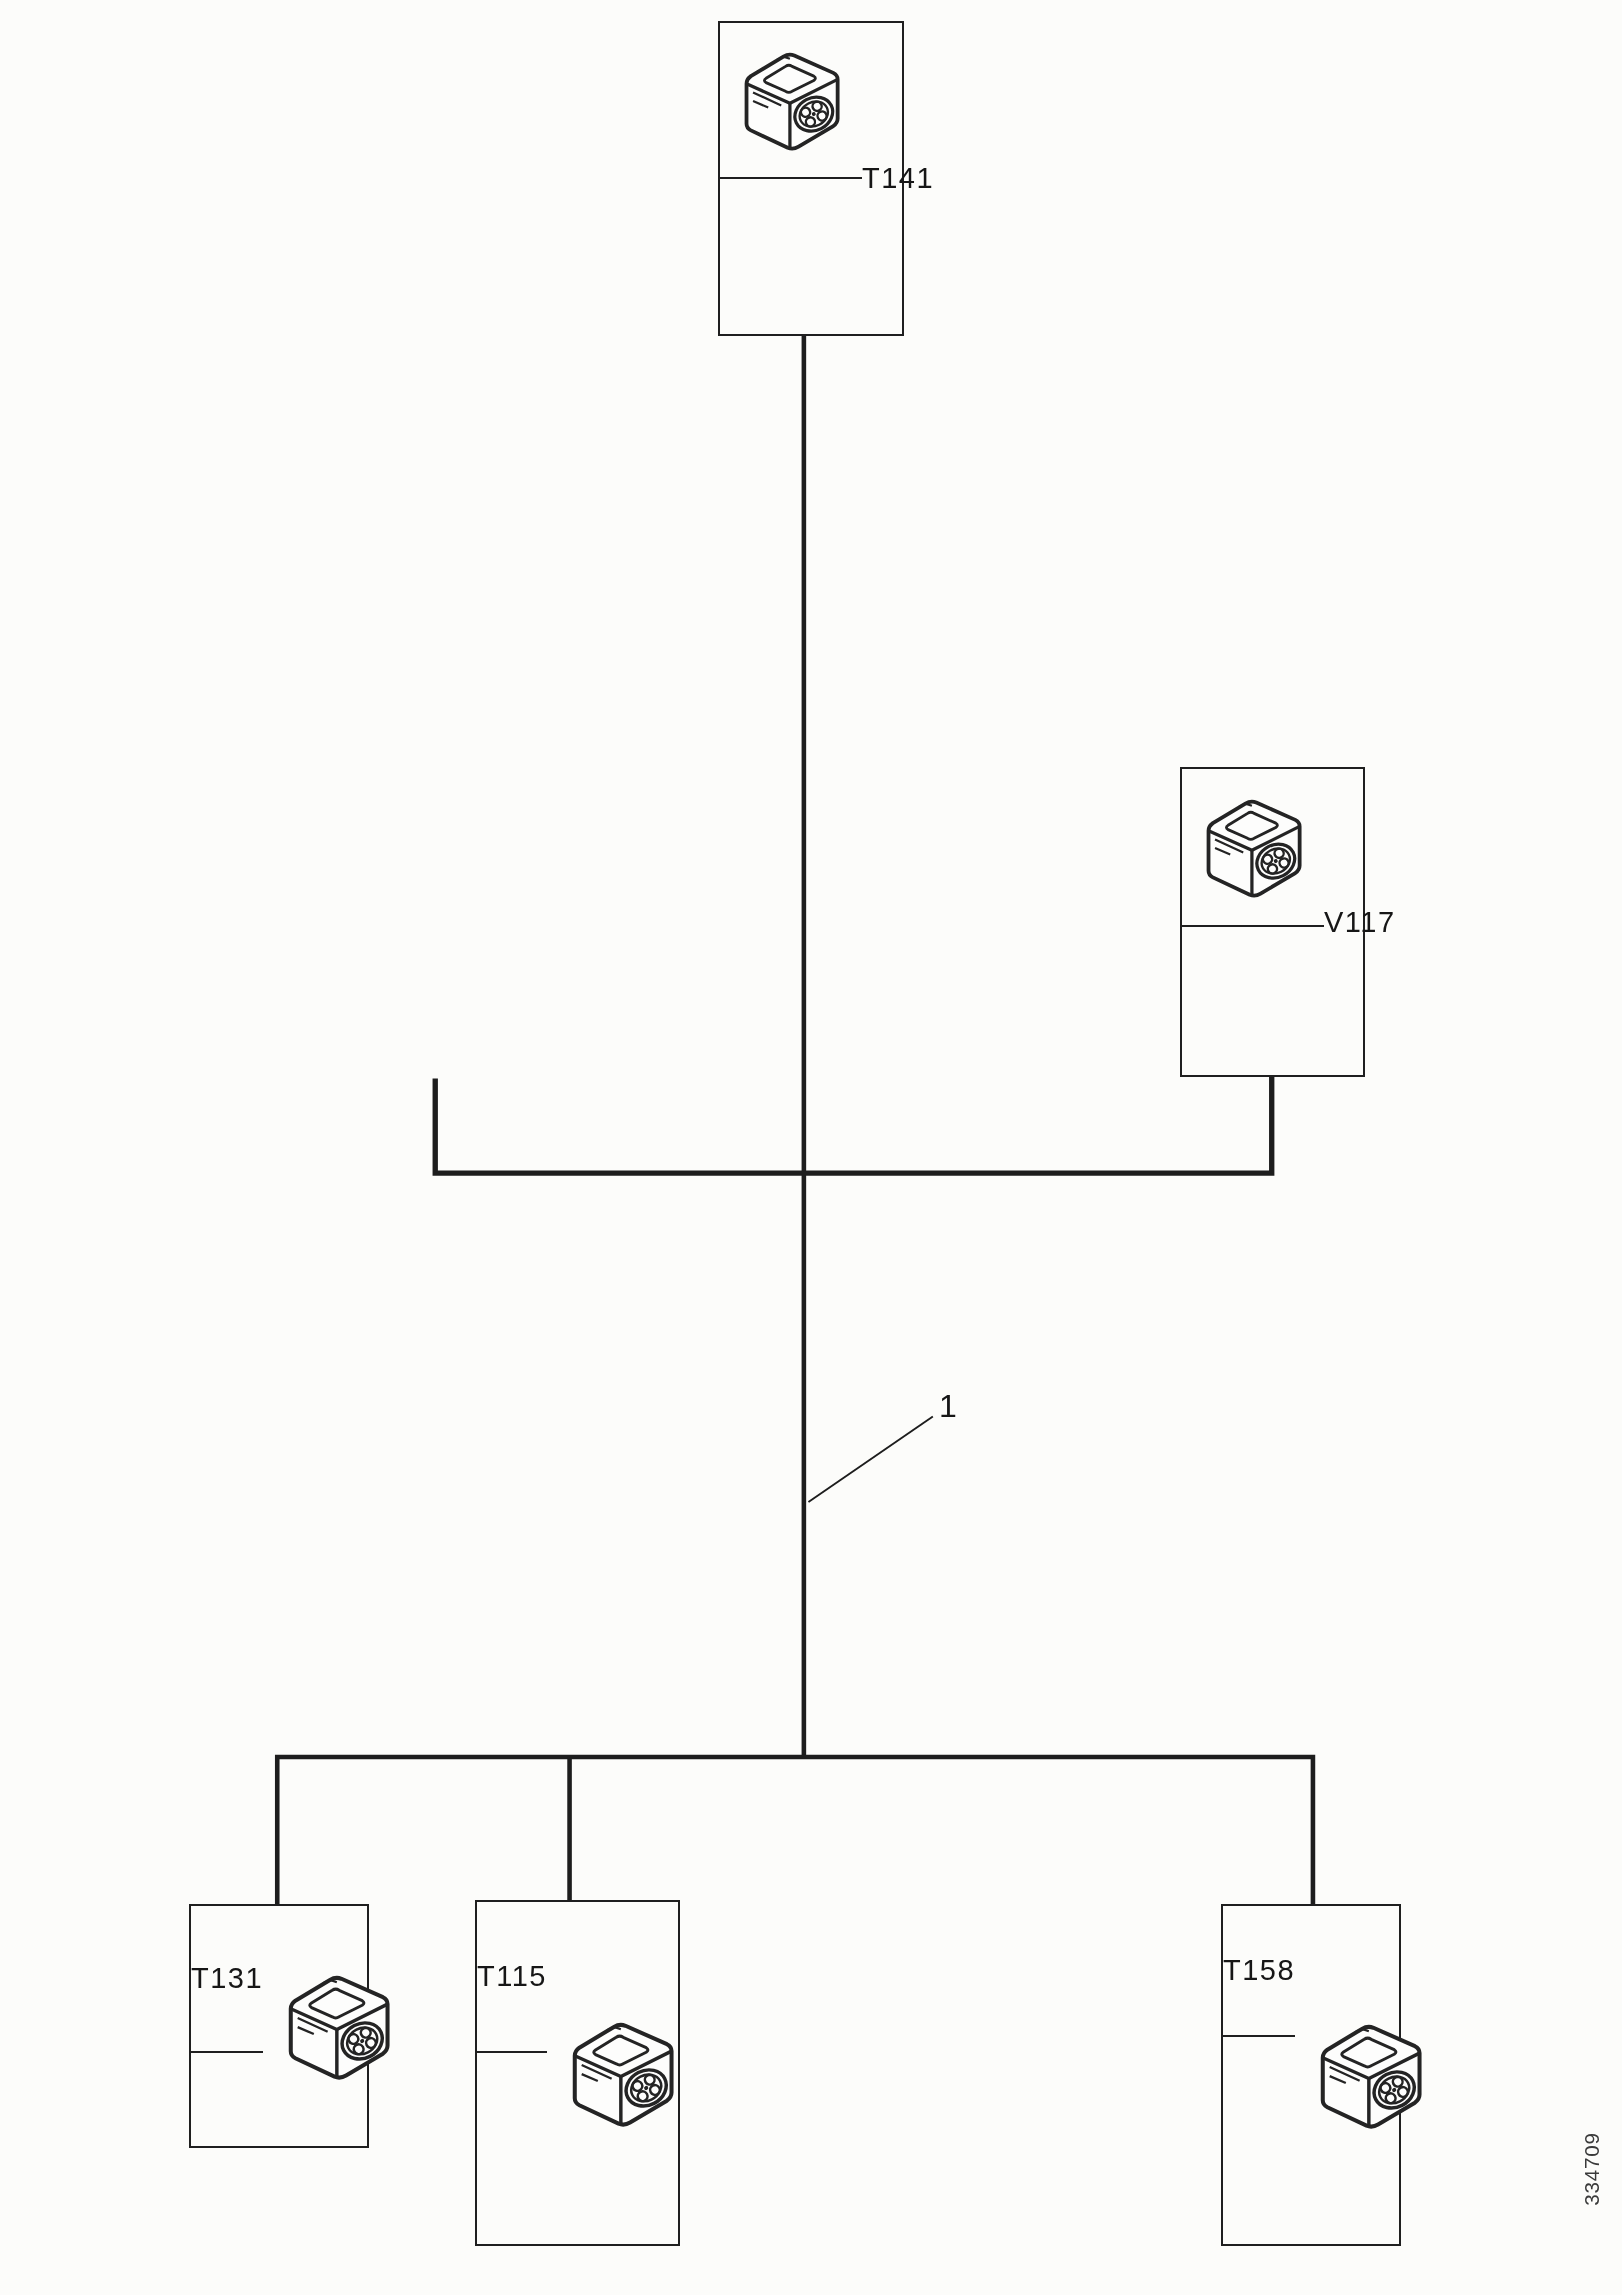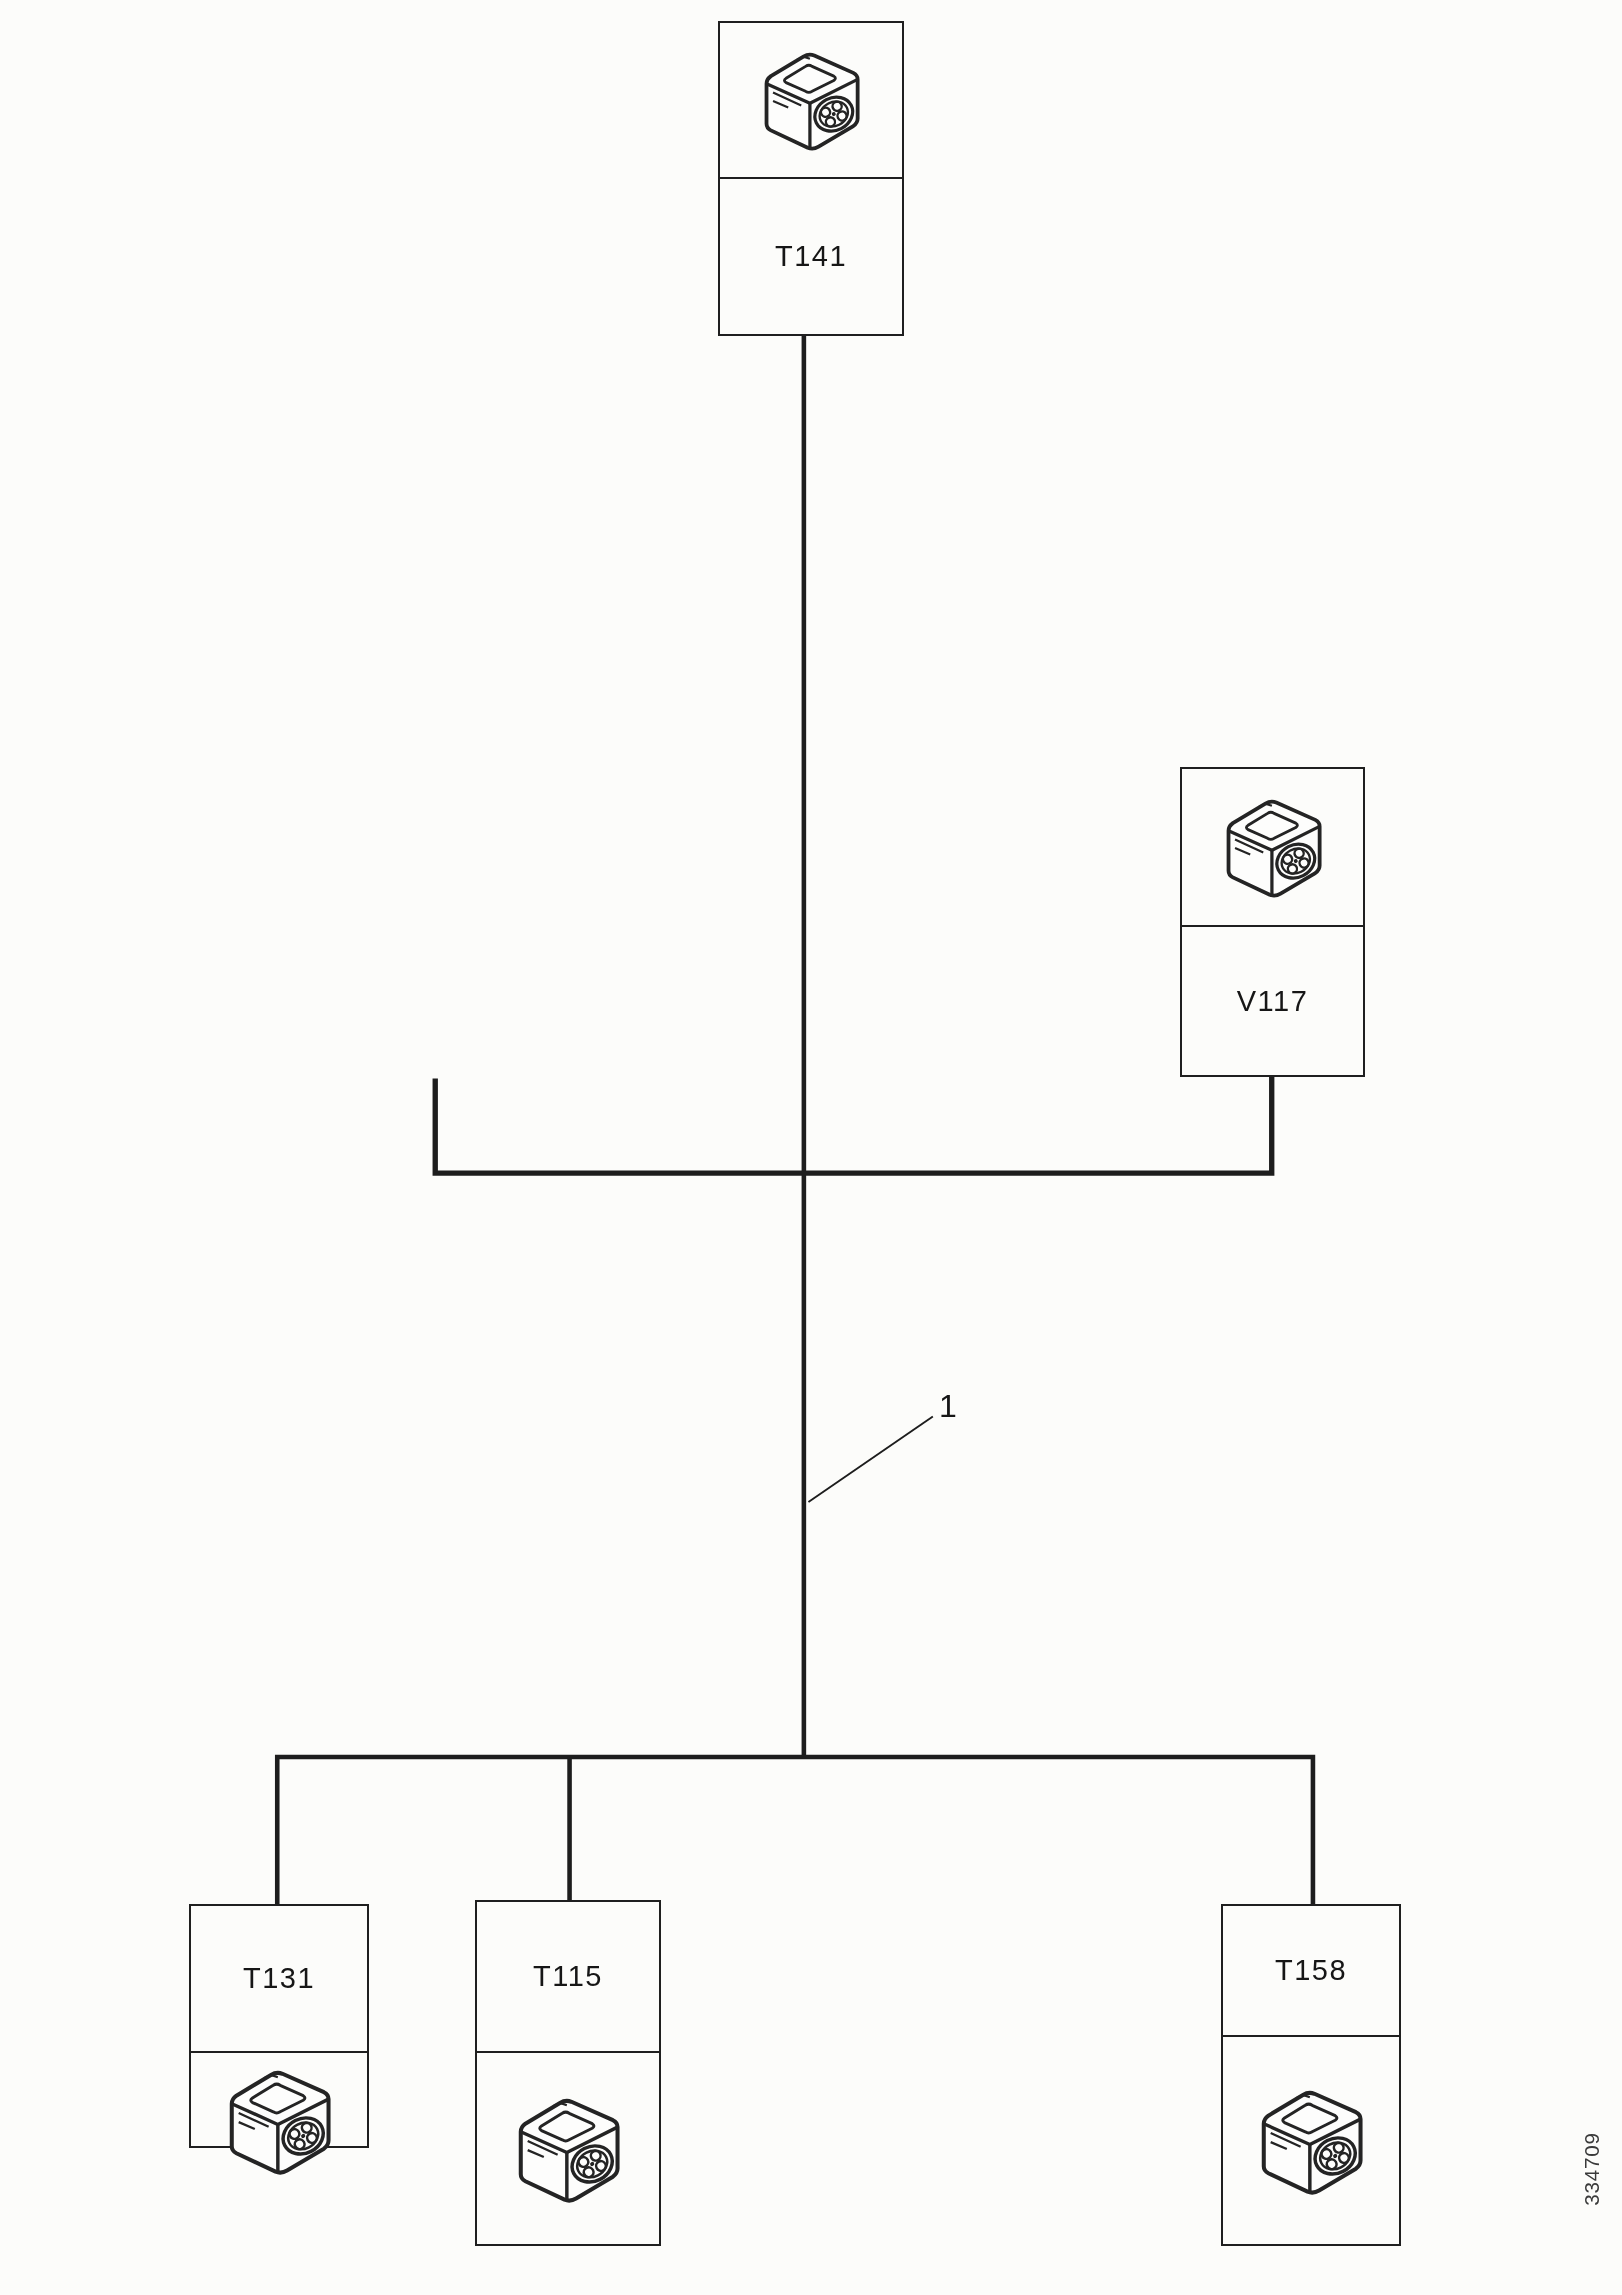--- a/index.html
+++ b/index.html
@@ -8,21 +8,21 @@
     position:relative;
     width:1623px; height:2295px;
     background:#fcfcfa;
     font-family:"Liberation Sans", sans-serif;
     overflow:hidden;
   }
   .wires { position:absolute; left:0; top:0; width:1623px; height:2295px; }
   .node {
     position:absolute;
     border:2.3px solid #1f1f1f;
-    display:flex; flex-direction:column;
+    display:flex; flex-direction:row;
     background:transparent;
   }
   .section {
     display:flex; align-items:center; justify-content:center;
     flex:none;
   }
   .section.grow { flex:1 1 auto; }
   .divided { border-bottom:2.3px solid #1f1f1f; }
   .node-label {
     font-size:29px;
@@ -117,21 +117,21 @@
     <div class="section divided" style="height:147px;">
       <span class="node-label">T131</span>
     </div>
     <div class="section grow">
       <svg class="connector" viewBox="0 0 196 178" width="150" height="136">
           <use href="#connector-symbol"></use>
         </svg>
     </div>
   </div>
 
-  <div class="node" style="left:475px; top:1900px; width:186px; height:346px;">
+  <div class="node" style="left:475px; top:1900px; width:205px; height:346px;">
     <div class="section divided" style="height:151px;">
       <span class="node-label">T115</span>
     </div>
     <div class="section grow">
       <svg class="connector" viewBox="0 0 196 178" width="150" height="136">
           <use href="#connector-symbol"></use>
         </svg>
     </div>
   </div>
 

